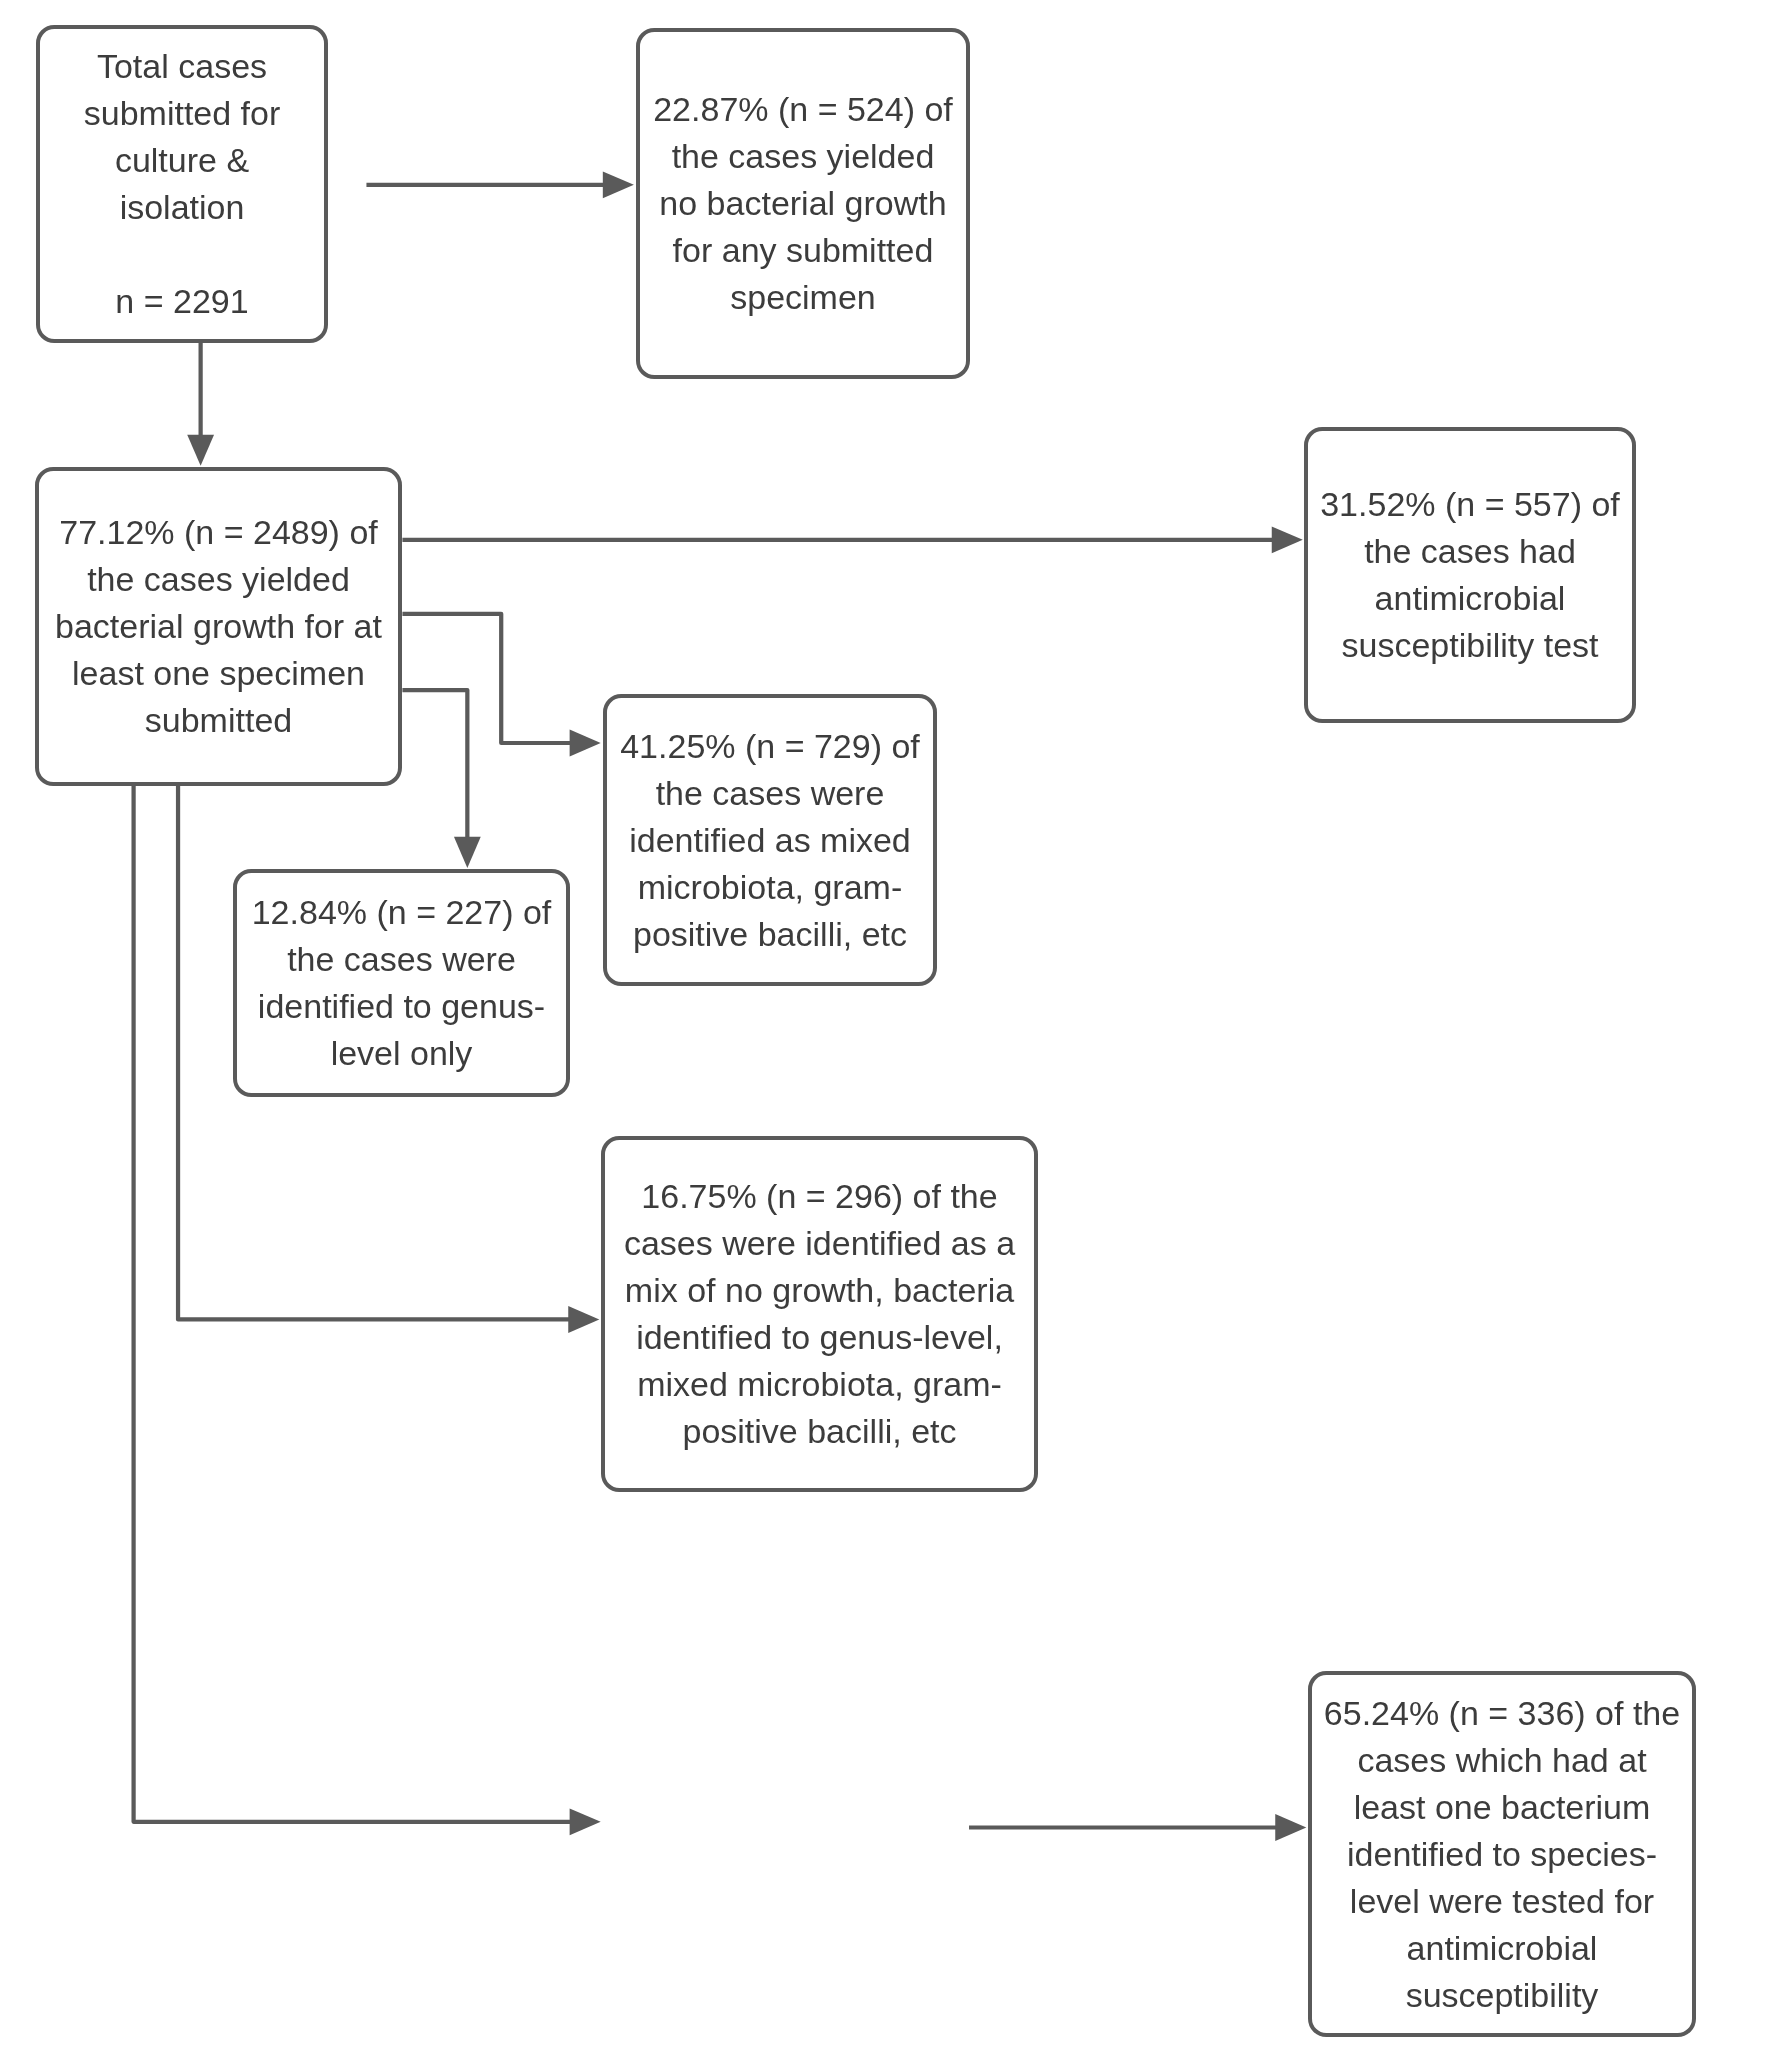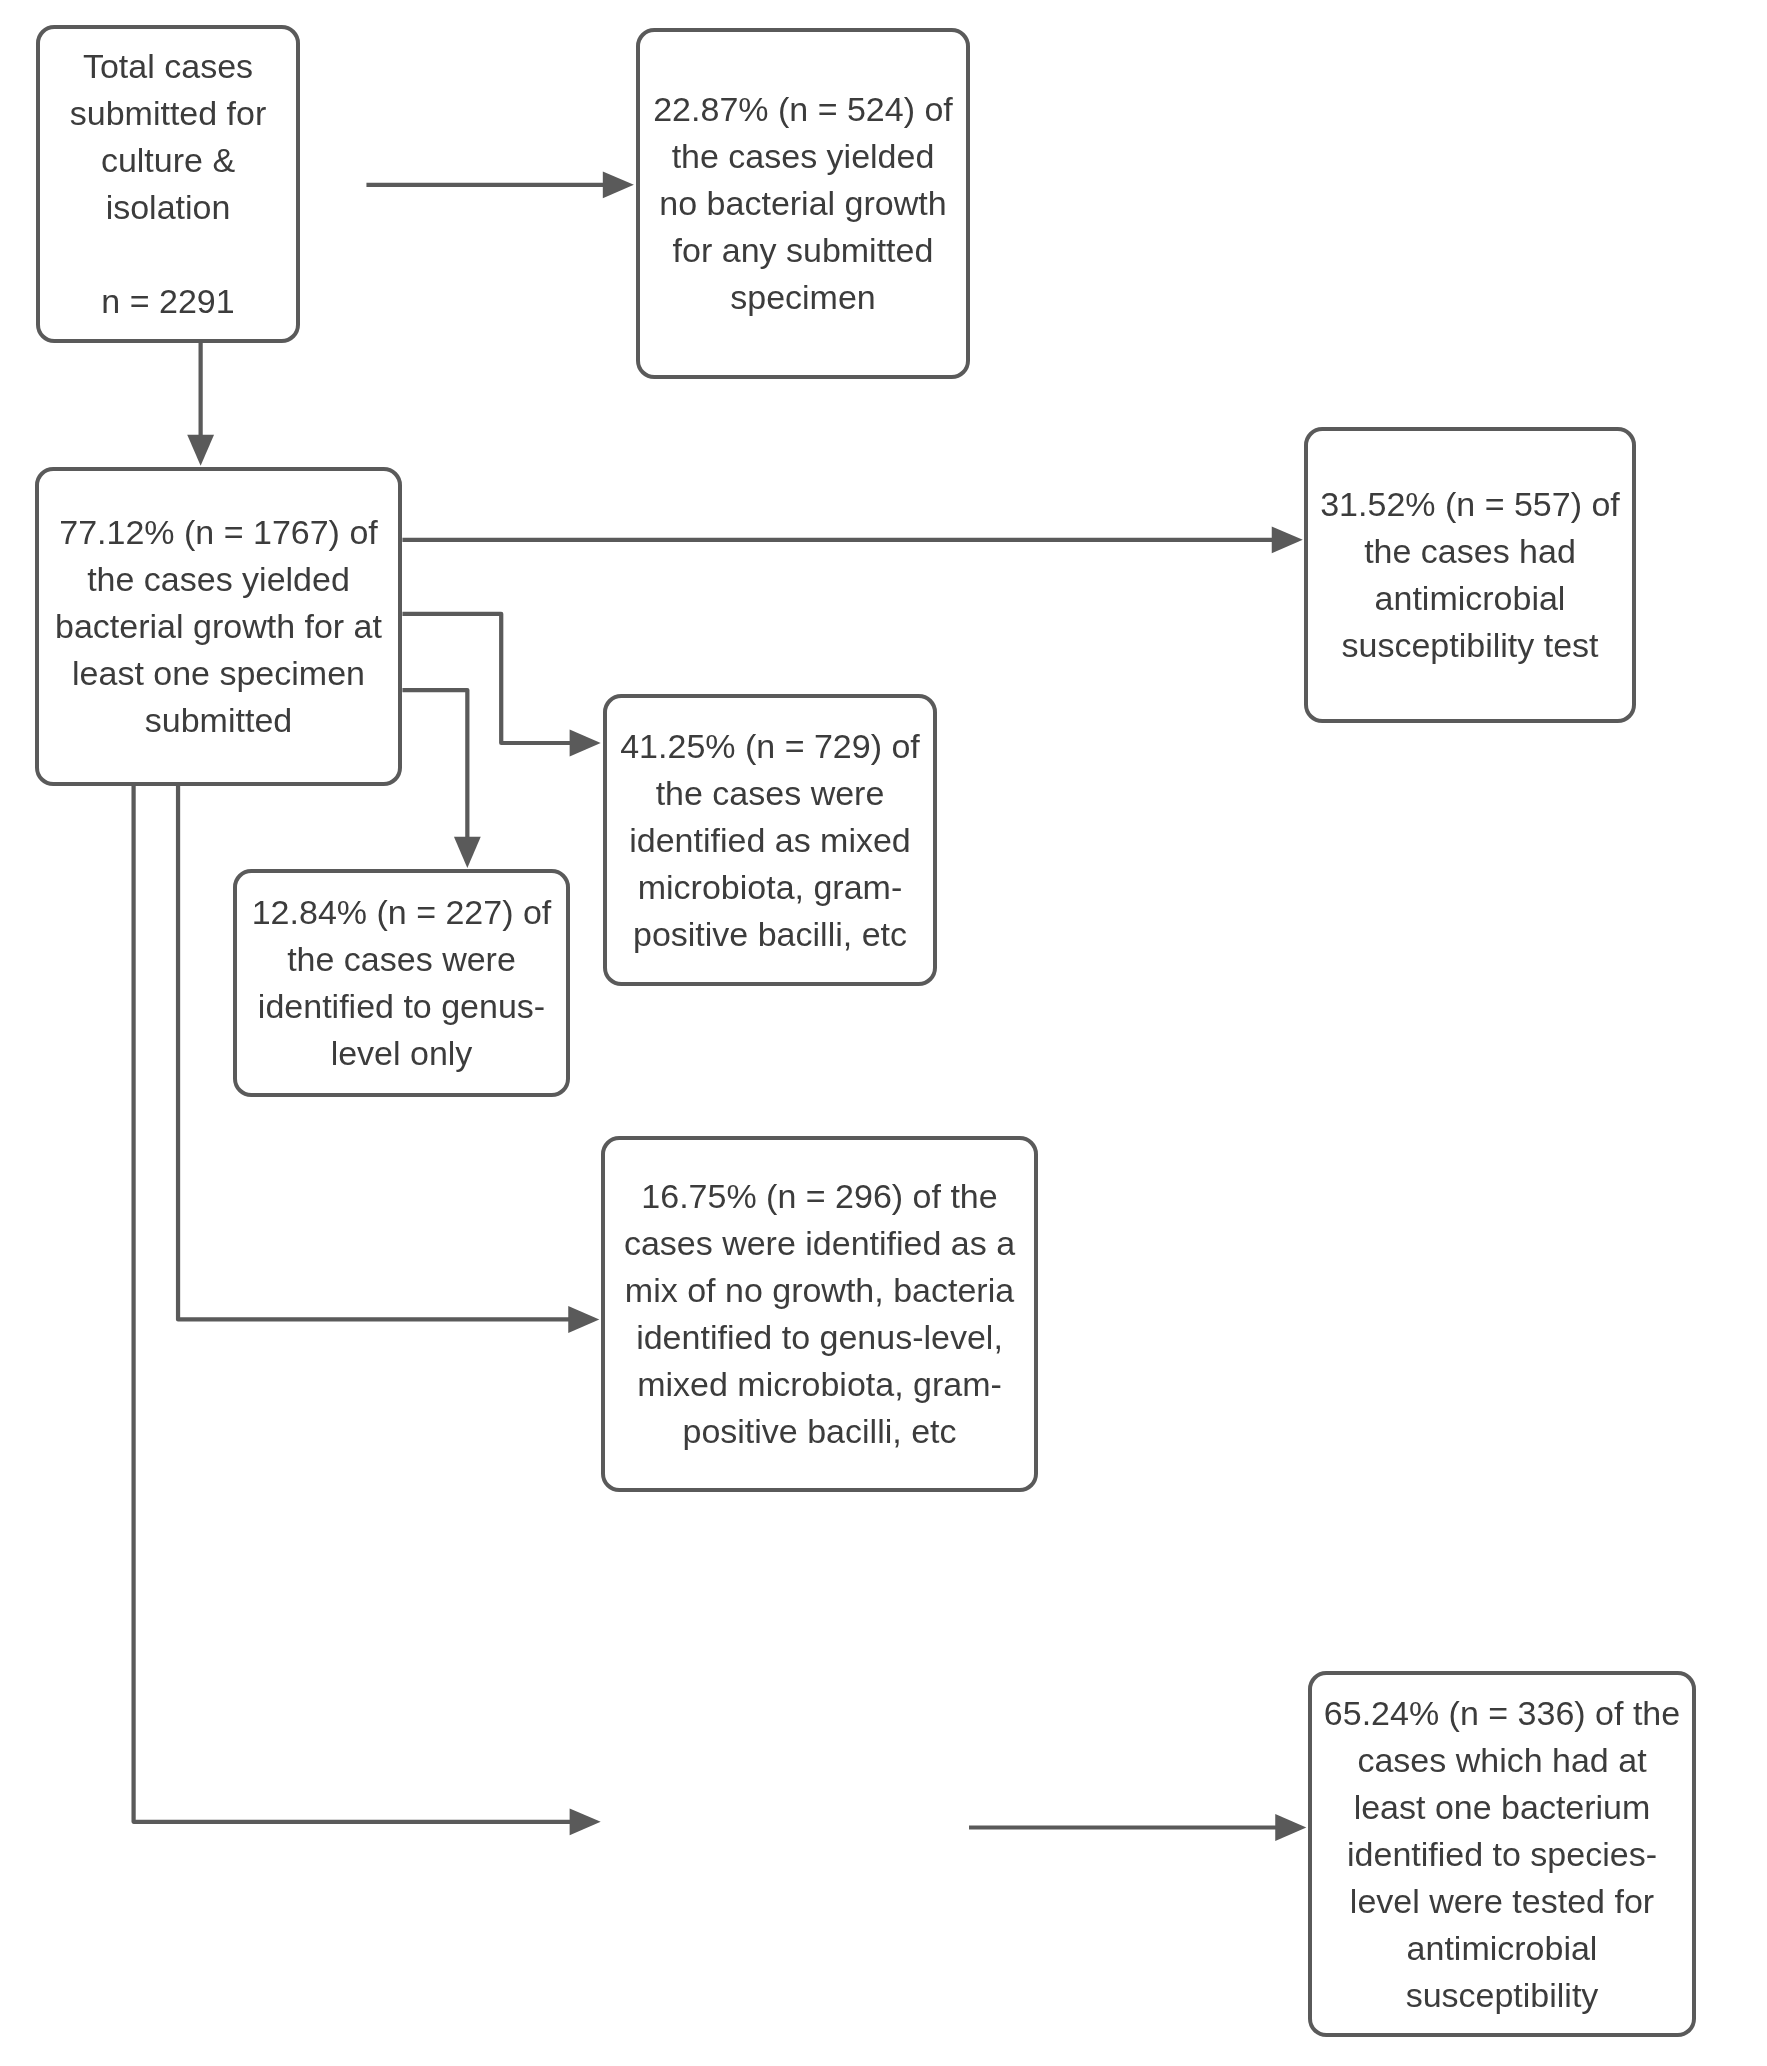--- a/index.html
+++ b/index.html
@@ -34,21 +34,21 @@
     display:flex;
     flex-direction:column;
     align-items:center;
     justify-content:center;
     text-align:center;
     font-size:34px;
     line-height:47px;
     padding:0 8.5px;
   }
   .node .txt{width:100%;}
-  #node-total-cases{left:36px;top:25.4px;width:264px;height:318px;gap:47px;}
+  #node-total-cases{left:36px;top:25.4px;width:292px;height:318px;gap:47px;}
   #node-no-growth{left:636px;top:28px;width:334px;height:351px;}
   #node-growth{left:35px;top:467px;width:367px;height:319px;}
   #node-ast{left:1304px;top:399px;width:332px;height:296px;margin-top:28px;}
   #node-mixed-microbiota{left:603px;top:694px;width:334px;height:292px;}
   #node-genus-only{left:233px;top:869px;width:337px;height:228px;align-items:flex-end;}
   #node-mixed-results{left:601px;top:1136px;width:437px;height:356px;}
   #node-species-level{left:602px;top:1666px;width:367px;height:315px;}
   #node-species-ast{left:1308px;top:1671px;width:388px;height:366px;padding:0 11.3px;}
 </style>
 </head>
@@ -86,21 +86,21 @@
   <div class="node" id="node-total-cases">
     <div class="txt">Total cases submitted for culture &amp; isolation</div>
     <div class="txt">n = 2291</div>
   </div>
 
   <div class="node" id="node-no-growth">
     <div class="txt">22.87% (n = 524) of the cases yielded no bacterial growth for any submitted specimen</div>
   </div>
 
   <div class="node" id="node-growth">
-    <div class="txt">77.12% (n = 1767) of the cases yielded bacterial growth for at least one specimen submitted</div>
+    <div class="txt">77.12% (n = 2489) of the cases yielded bacterial growth for at least one specimen submitted</div>
   </div>
 
   <div class="node" id="node-ast">
     <div class="txt">31.52% (n = 557) of the cases had antimicrobial susceptibility test</div>
   </div>
 
   <div class="node" id="node-mixed-microbiota">
     <div class="txt">41.25% (n = 729) of the cases were identified as mixed microbiota, gram-positive bacilli, etc</div>
   </div>
 

